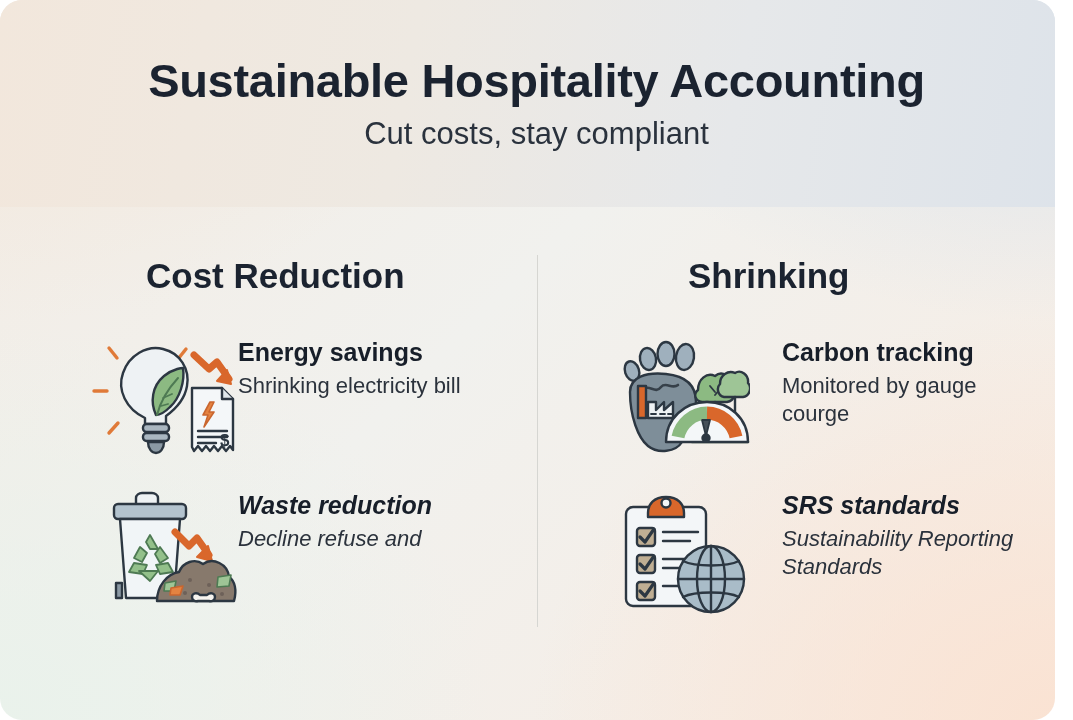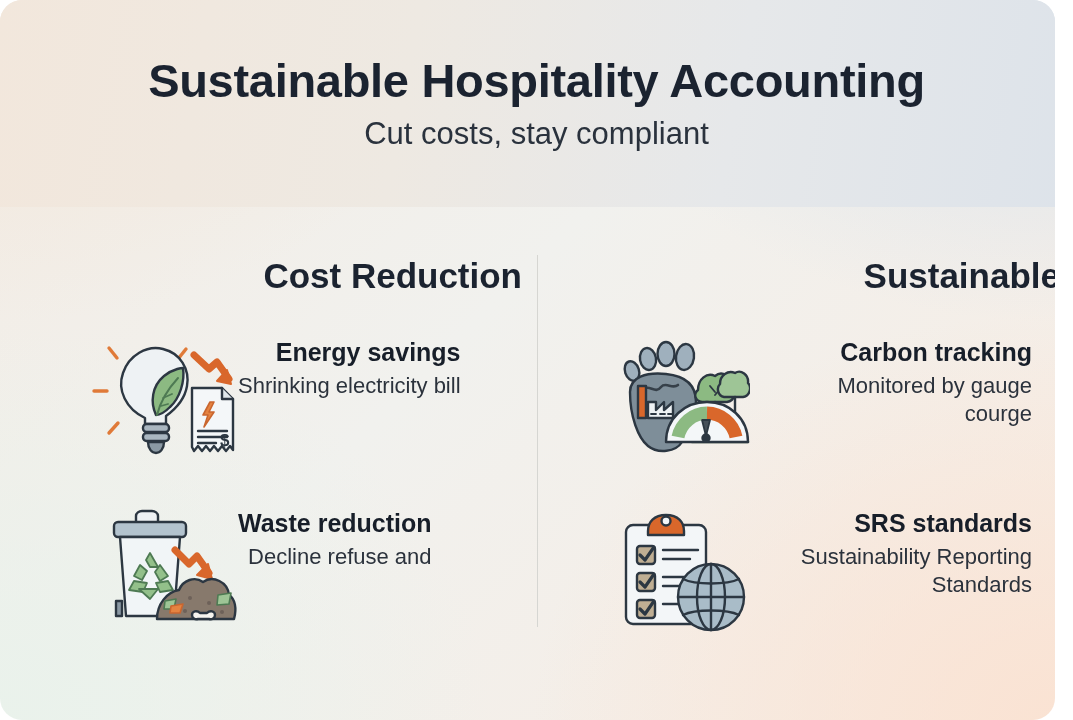--- a/index.html
+++ b/index.html
@@ -42,34 +42,34 @@
 
   
   .body { position:absolute; left:0; top:207px; width:1073px; height:513px; }
 
   .divider {
     position:absolute; left:537px; top:48px;
     width:1px; height:372px;
     background:#d6d6d2;
   }
 
-  .col { position:absolute; top:0; width:500px;text-align:right; }
+  .col { position:absolute; top:0; width:500px; }
   .col-left  { left:22px; }
   .col-right { left:560px; }
 
   .col-head {
     font-size:35px; font-weight:bold; color:#1b2330;
     line-height:1; white-space:nowrap;
   }
   .col-left  .col-head { margin-left:124px; margin-top:51px; }
   .col-right .col-head { margin-left:128px; margin-top:51px; }
 
   .item { position:absolute; display:flex; align-items:flex-start; }
   .item-1 { top:125px; }
-  .item-2 { top:296px; }
+  .item-2 { top:278px;font-style:italic; }
   .col-left  .item { left:68px; }
   .col-right .item { left:50px;gap:32px; }
 
   .icon-wrap {
     width:148px; height:130px;
     flex:0 0 148px;
     display:flex; align-items:center; justify-content:center;
   }
   .col-right .icon-wrap { width:140px; flex:0 0 140px; }
 
@@ -190,21 +190,21 @@
           </svg>
         </div>
         <div class="texts">
           <div class="item-title">Waste reduction</div>
           <div class="item-desc">Decline refuse and</div>
         </div>
       </div>
     </div>
 
     <div class="col col-right">
-      <div class="col-head">Sustainable</div>
+      <div class="col-head">Shrinking</div>
 
       <div class="item item-1">
         <div class="icon-wrap">
           <svg width="140" height="130" viewBox="0 0 140 130">
             <g stroke="#2c3742" stroke-width="2.4" stroke-linecap="round" stroke-linejoin="round" fill="none">
 
               <ellipse cx="22" cy="39" rx="7" ry="10" fill="#9fb0bd" transform="rotate(-18 22 39)"></ellipse>
               <ellipse cx="38" cy="27" rx="8" ry="11" fill="#9fb0bd" transform="rotate(-10 38 27)"></ellipse>
               <ellipse cx="56" cy="22" rx="8.5" ry="12" fill="#9fb0bd"></ellipse>
               <ellipse cx="75" cy="25" rx="9" ry="13" fill="#9fb0bd" transform="rotate(8 75 25)"></ellipse>

